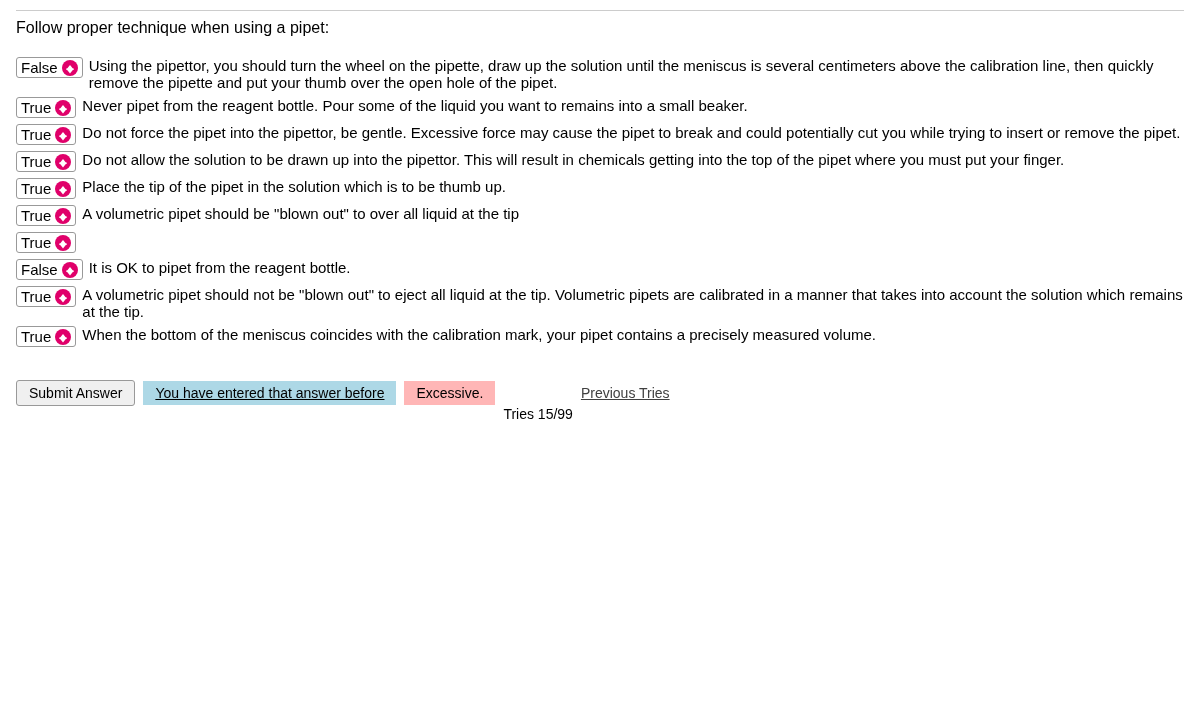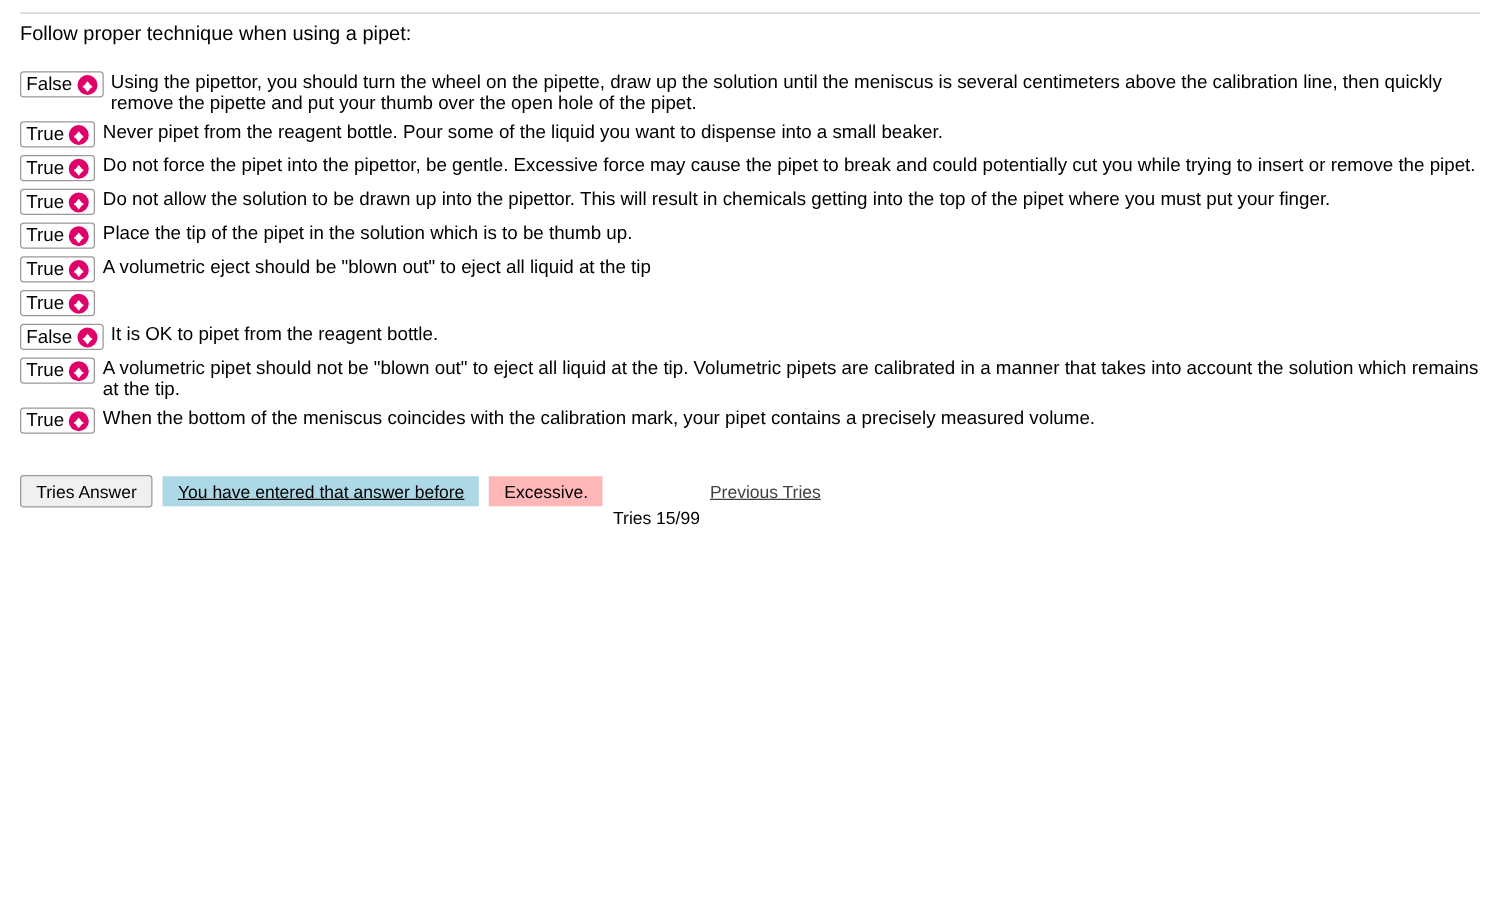--- a/index.html
+++ b/index.html
@@ -121,21 +121,21 @@
         </div>
         <span class="answer-text">Using the pipettor, you should turn the wheel on the pipette, draw up the solution until the meniscus is several centimeters above the calibration line, then quickly remove the pipette and put your thumb over the open hole of the pipet.</span>
       </div>
     </div>
     <div class="answer-block">
       <div class="multi-line">
         <div class="select-box">
           <span>True</span>
           <span class="arrow-icon"></span>
         </div>
-        <span class="answer-text">Never pipet from the reagent bottle. Pour some of the liquid you want to dispense into a small beaker.</span>
+        <span class="answer-text">Never pipet from the reagent bottle. Pour some of the liquid you want to remains into a small beaker.</span>
       </div>
     </div>
     <div class="answer-block">
       <div class="multi-line">
         <div class="select-box">
           <span>True</span>
           <span class="arrow-icon"></span>
         </div>
         <span class="answer-text">Do not force the pipet into the pipettor, be gentle. Excessive force may cause the pipet to break and could potentially cut you while trying to insert or remove the pipet.</span>
       </div>
@@ -157,21 +157,21 @@
         </div>
         <span class="answer-text">Place the tip of the pipet in the solution which is to be thumb up.</span>
       </div>
     </div>
     <div class="answer-block">
       <div class="multi-line">
         <div class="select-box">
           <span>True</span>
           <span class="arrow-icon"></span>
         </div>
-        <span class="answer-text">A volumetric eject should be "blown out" to eject all liquid at the tip</span>
+        <span class="answer-text">A volumetric pipet should be "blown out" to over all liquid at the tip</span>
       </div>
     </div>
     <div class="answer-block">
       <div class="multi-line">
         <div class="select-box">
           <span>True</span>
           <span class="arrow-icon"></span>
         </div>
       </div>
     </div>
@@ -198,18 +198,18 @@
         <div class="select-box">
           <span>True</span>
           <span class="arrow-icon"></span>
         </div>
         <span class="answer-text">When the bottom of the meniscus coincides with the calibration mark, your pipet contains a precisely measured volume.</span>
       </div>
     </div>
   </div>
 
 <div class="footer">
-  <button class="submit-btn">Tries Answer</button>
+  <button class="submit-btn">Submit Answer</button>
   <span class="feedback-entered">You have entered that answer before</span>
   <span class="feedback-incorrect">Excessive.</span>
   <span class="tries-text">Tries 15/99</span>
   <a class="prev-tries-link">Previous Tries</a>
 </div>
 
 </body></html>

